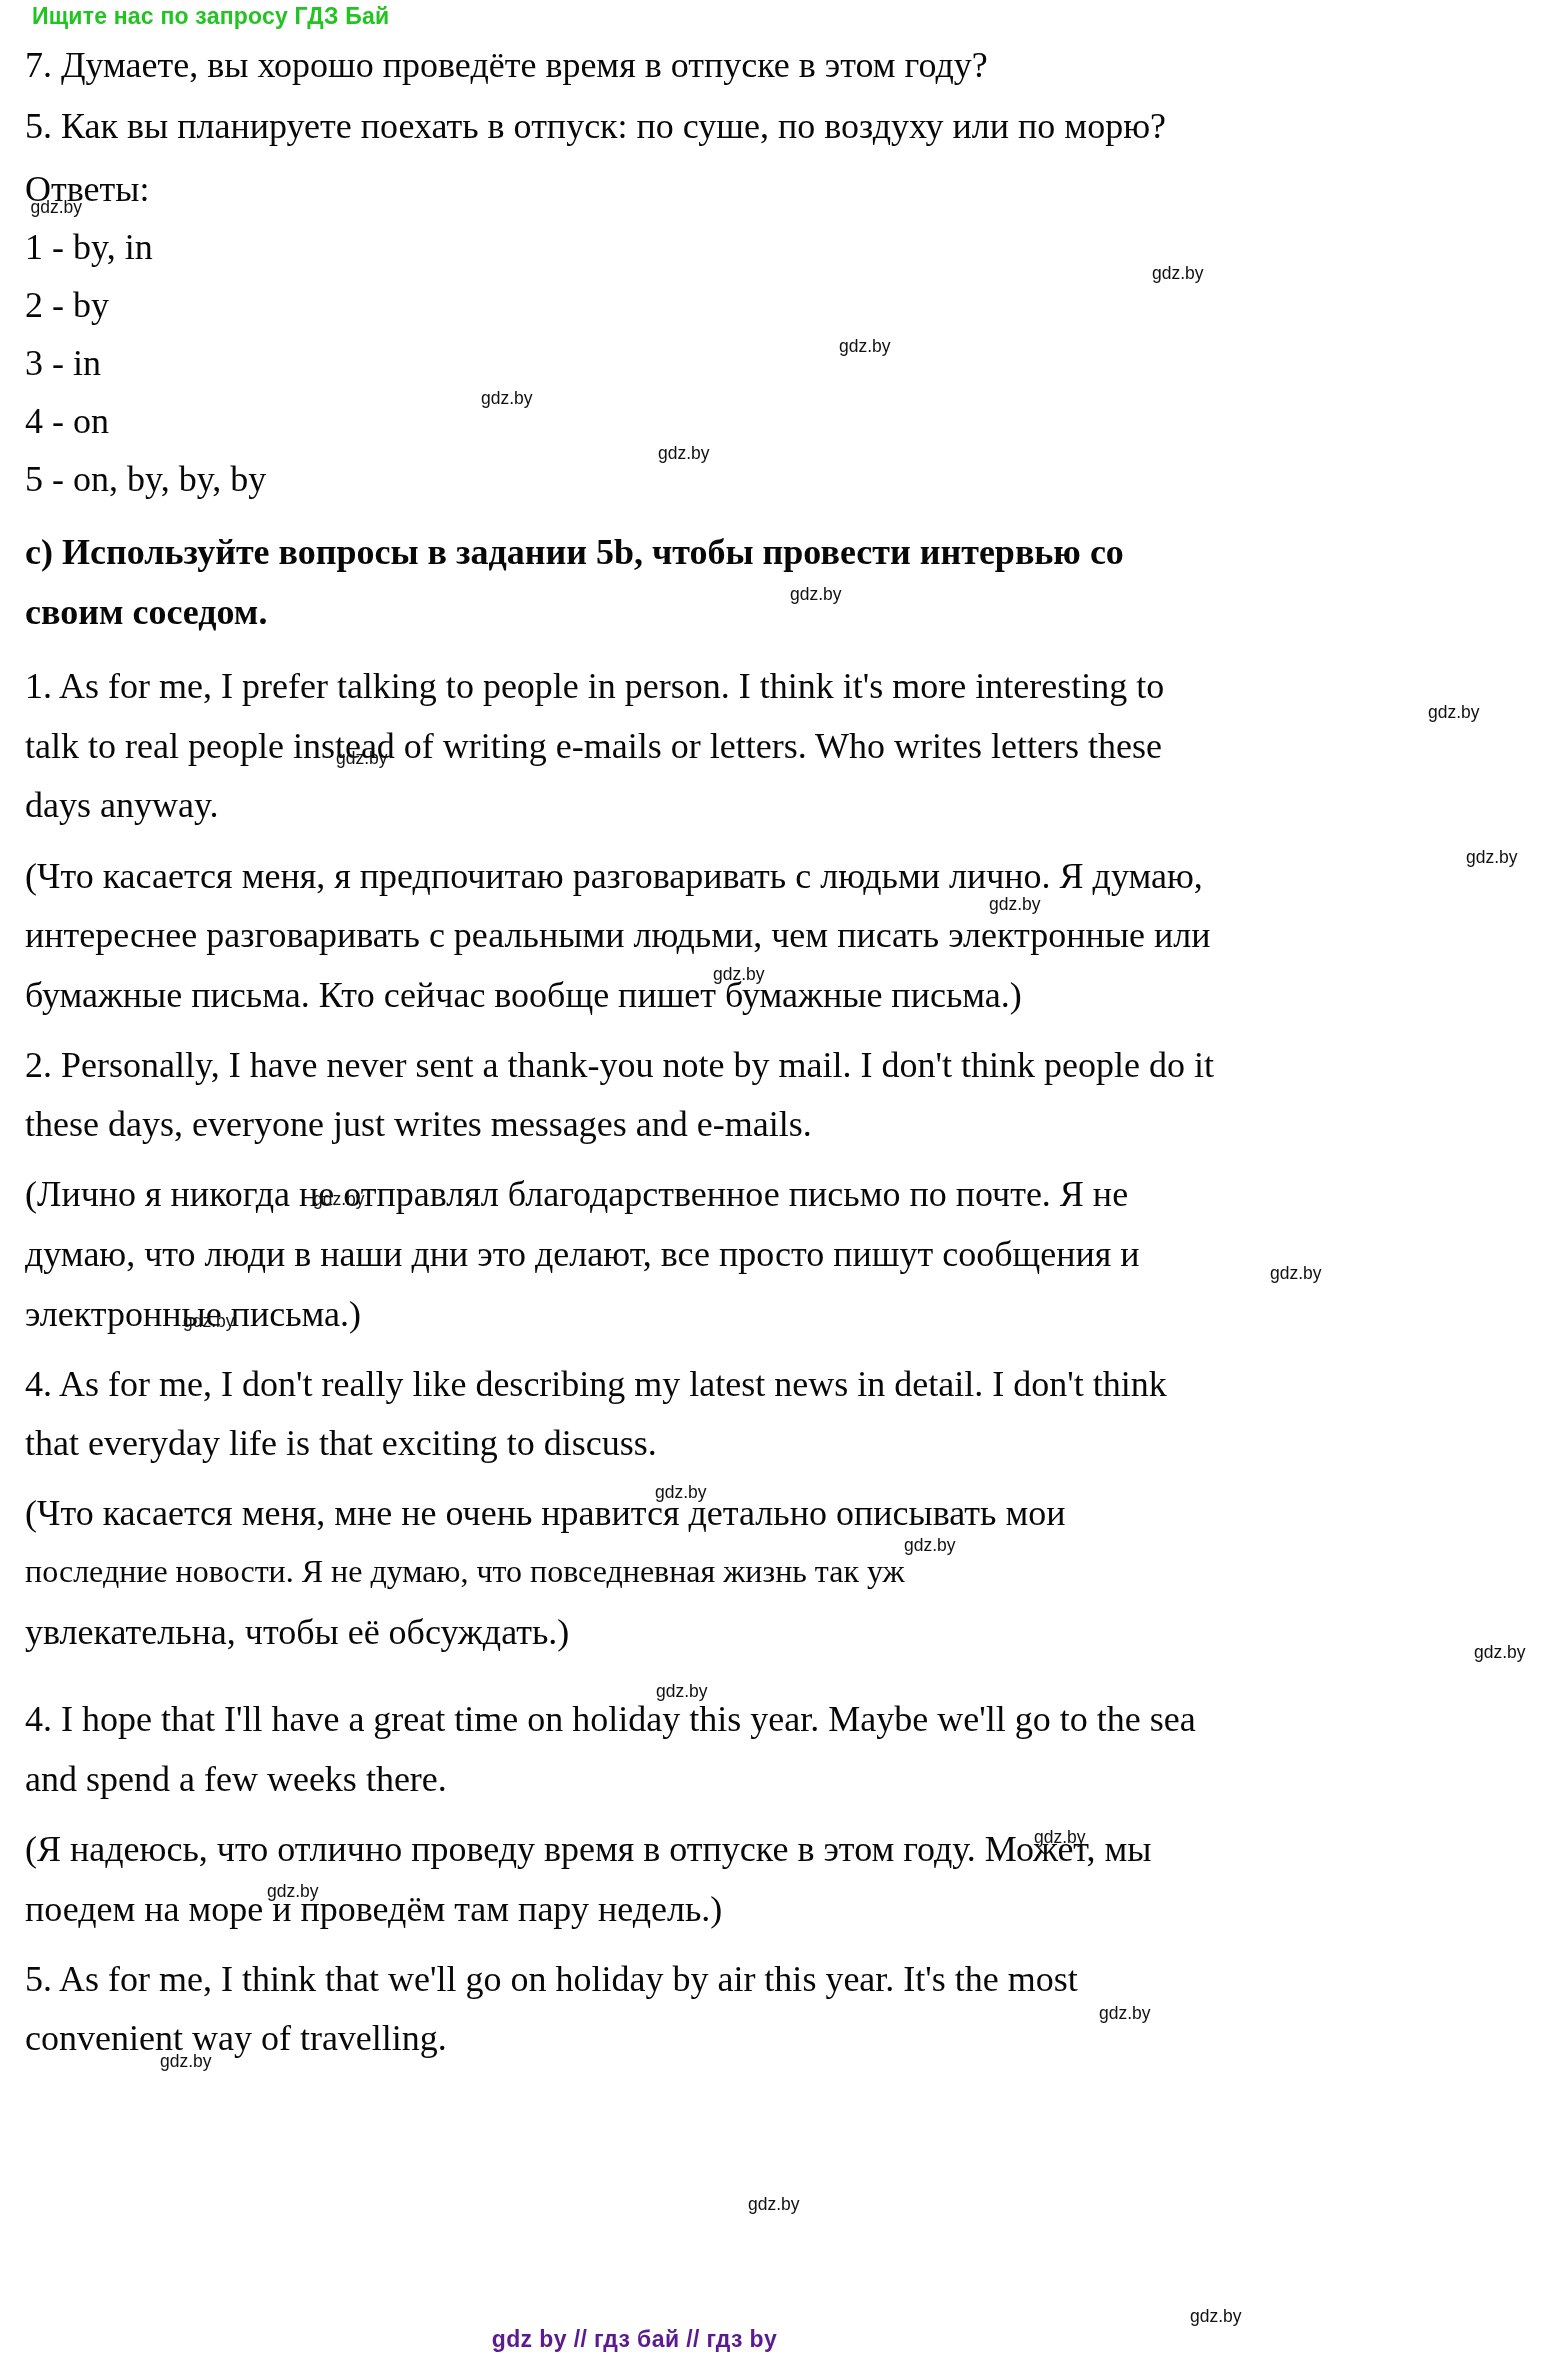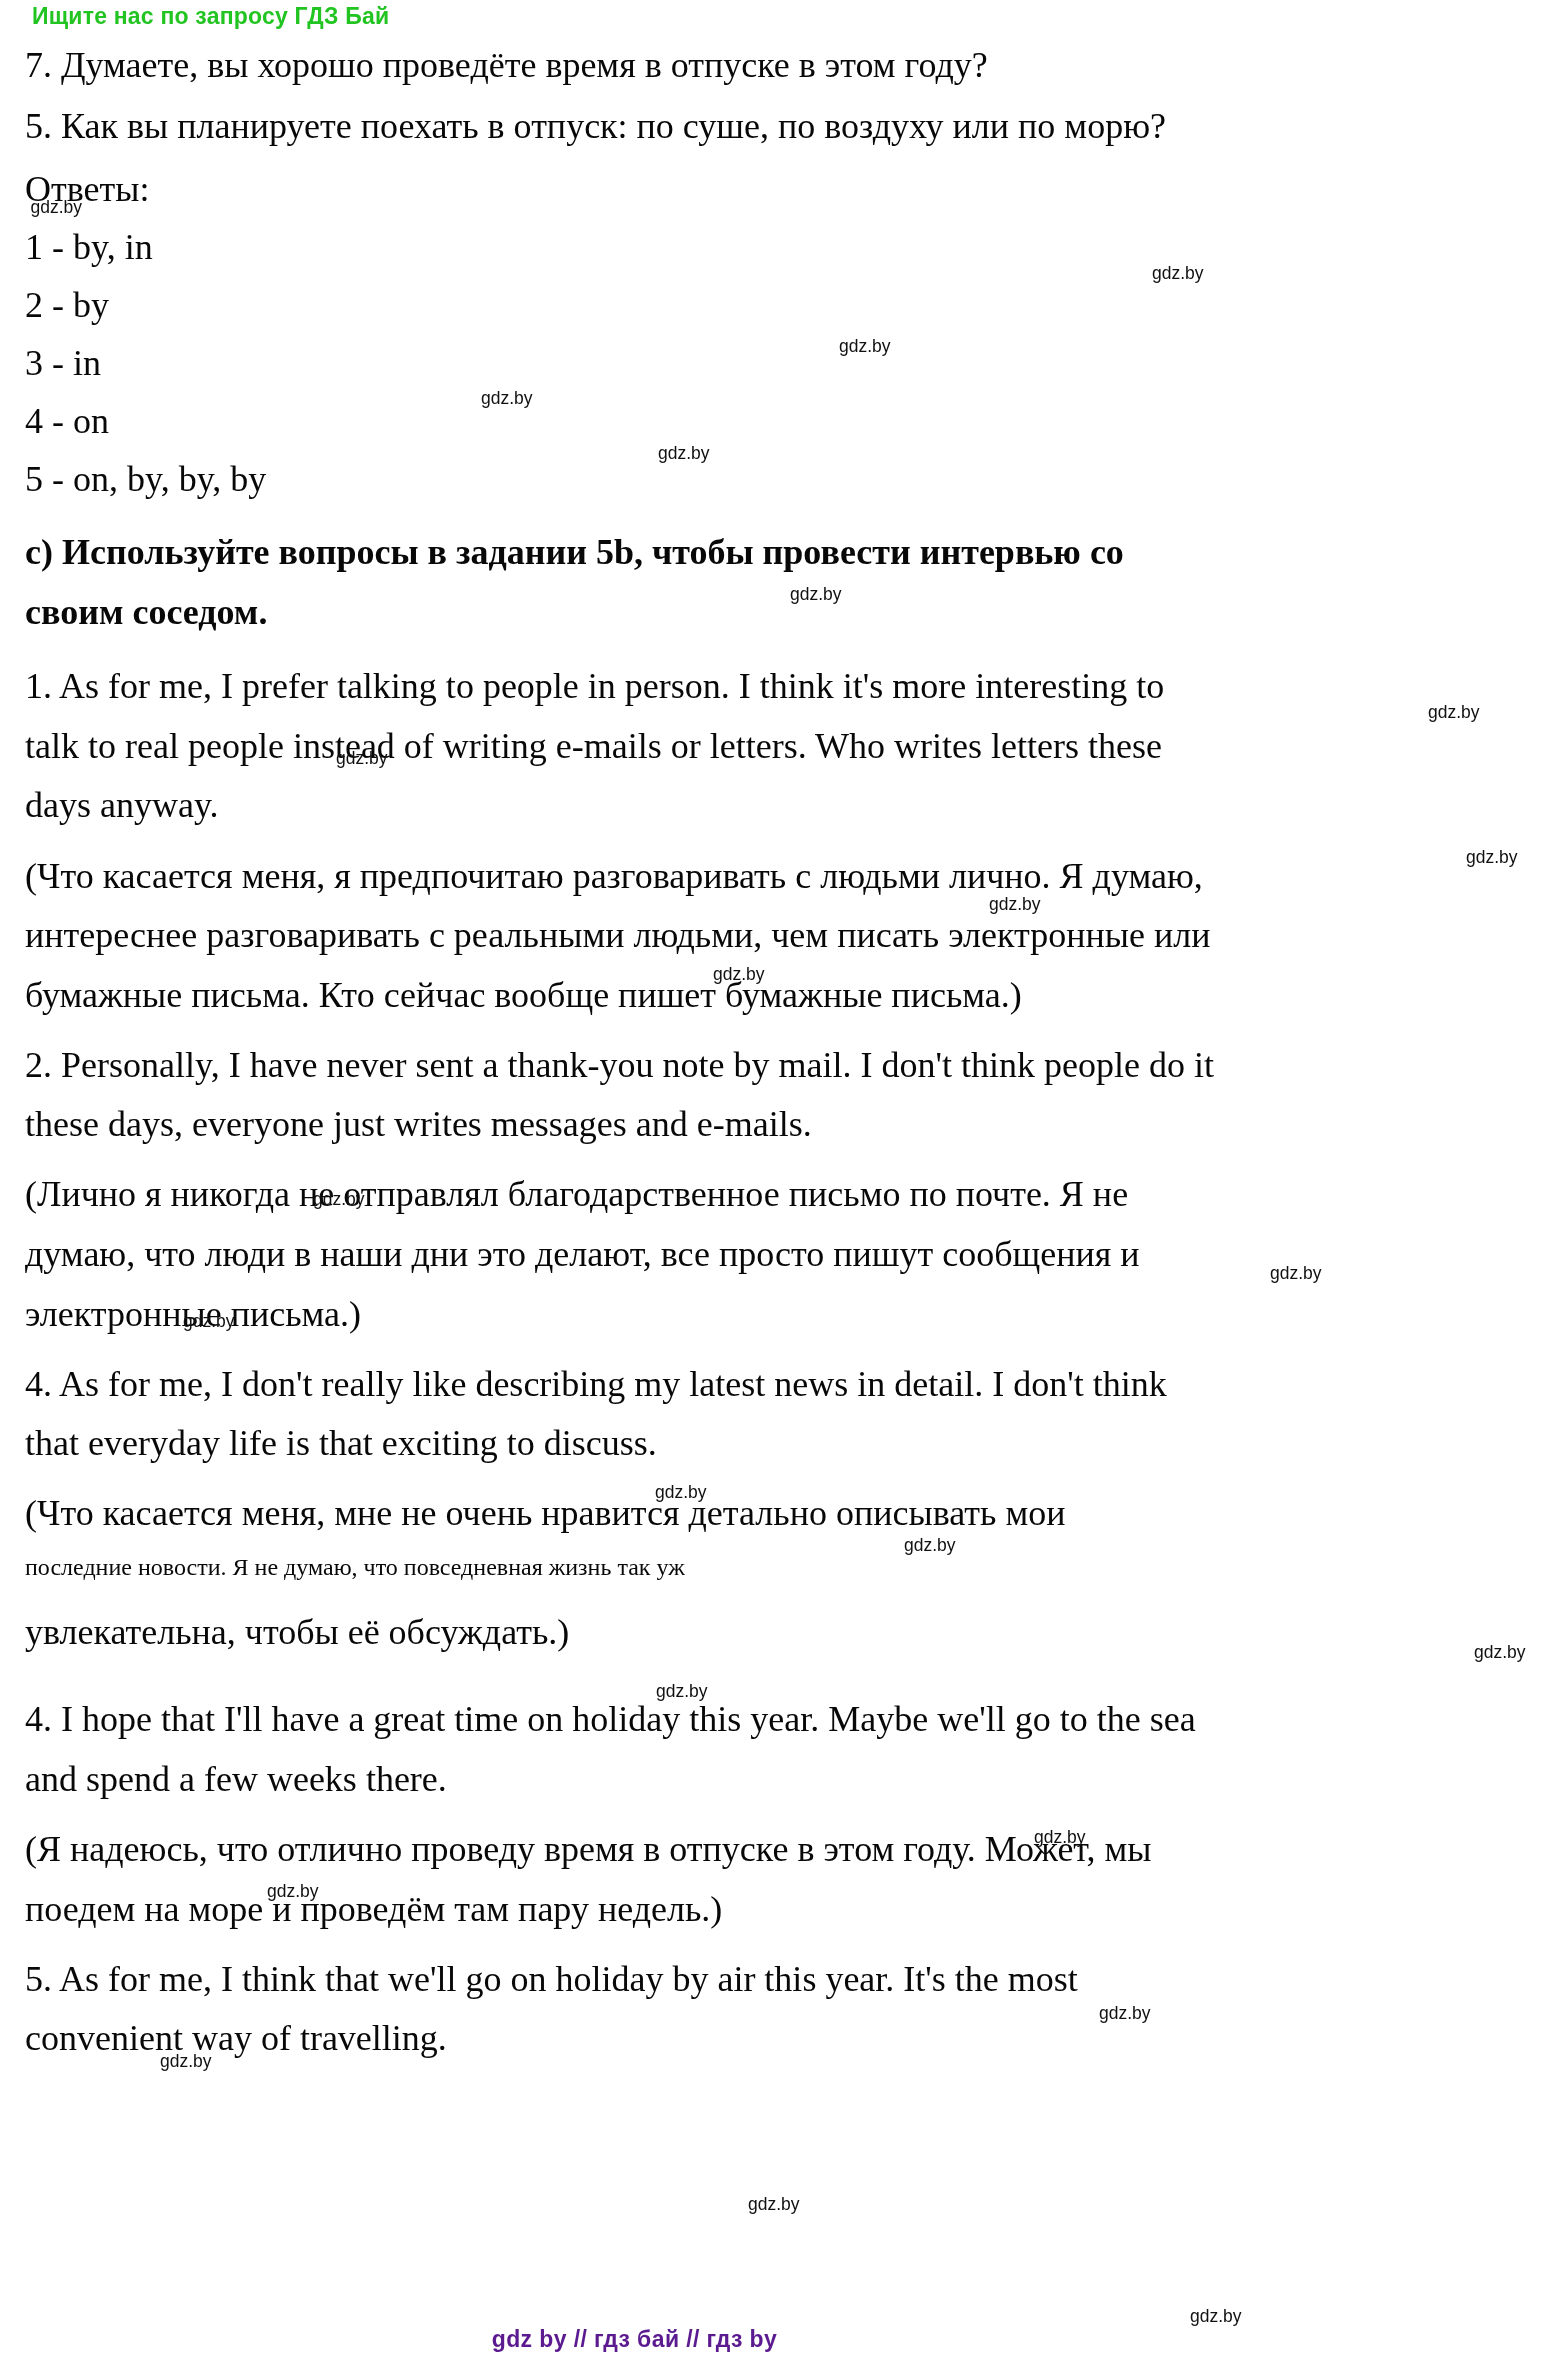--- a/index.html
+++ b/index.html
@@ -111,21 +111,21 @@
     <div class="line" style="top: 885px; font-size: 36px;">интереснее разговаривать с реальными людьми, чем писать электронные или</div>
     <div class="line" style="top: 945px; font-size: 36px;">бумажные письма. Кто сейчас вообще пишет бумажные письма.)</div>
     <div class="line" style="top: 1015px; font-size: 36px;">2. Personally, I have never sent a thank-you note by mail. I don't think people do it</div>
     <div class="line" style="top: 1074px; font-size: 36px;">these days, everyone just writes messages and e-mails.</div>
     <div class="line" style="top: 1144px; font-size: 36px;">(Лично я никогда не отправлял благодарственное письмо по почте. Я не</div>
     <div class="line" style="top: 1204px; font-size: 36px;">думаю, что люди в наши дни это делают, все просто пишут сообщения и</div>
     <div class="line" style="top: 1264px; font-size: 36px;">электронные письма.)</div>
     <div class="line" style="top: 1334px; font-size: 36px;">4. As for me, I don't really like describing my latest news in detail. I don't think</div>
     <div class="line" style="top: 1393px; font-size: 36px;">that everyday life is that exciting to discuss.</div>
     <div class="line" style="top: 1463px; font-size: 36px;">(Что касается меня, мне не очень нравится детально описывать мои</div>
-    <div class="line" style="top: 1523px; font-size: 24px;">последние новости. Я не думаю, что повседневная жизнь так уж</div>
+    <div class="line" style="top: 1523px; font-size: 32px;">последние новости. Я не думаю, что повседневная жизнь так уж</div>
     <div class="line" style="top: 1582px; font-size: 36px;">увлекательна, чтобы её обсуждать.)</div>
     <div class="line" style="top: 1669px; font-size: 36px;">4. I hope that I'll have a great time on holiday this year. Maybe we'll go to the sea</div>
     <div class="line" style="top: 1729px; font-size: 36px;">and spend a few weeks there.</div>
     <div class="line" style="top: 1799px; font-size: 36px;">(Я надеюсь, что отлично проведу время в отпуске в этом году. Может, мы</div>
     <div class="line" style="top: 1859px; font-size: 36px;">поедем на море и проведём там пару недель.)</div>
     <div class="line" style="top: 1929px; font-size: 36px;">5. As for me, I think that we'll go on holiday by air this year. It's the most</div>
     <div class="line" style="top: 1988px; font-size: 36px;">convenient way of travelling.</div>
   </div>
 
 <div id="wm-layer">

